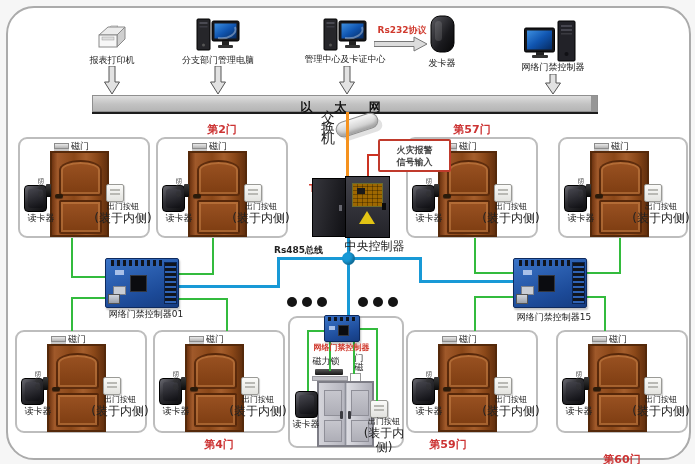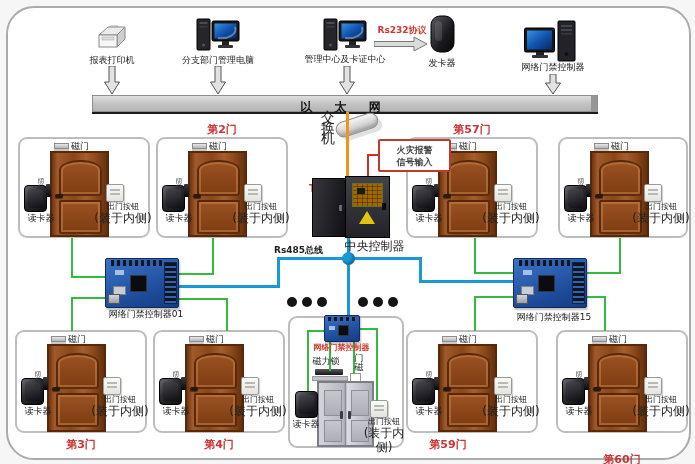--- a/index.html
+++ b/index.html
@@ -398,21 +398,20 @@
         <div class="door-handle"></div>
       </div>
       <div class="lock-text" style="left: 17px; top: 39px;">阴极锁</div>
       <div class="lock-block" style="left: 26px; top: 45px;"></div>
       <div class="reader" style="left: 4px; top: 46px;"></div>
       <div class="lbl s9" style="left: 0px; top: 74px; width: 42px;">读卡器</div>
       <div class="exit-btn" style="left: 86px; top: 45px;"></div>
       <div class="lbl s8" style="left: 74px; top: 63px; width: 58px;">出门按钮</div>
       <div class="lbl s7" style="left: 72px; top: 72px; width: 62px;">(装于内侧)</div>
     </div>
-    <div class="door-title" style="left: 15px; top: 437px; width: 132px;">第3门</div>
     <div class="door-box" style="left: 153px; top: 330px; width: 132px; height: 103px;">
       <div class="mag-sensor" style="left: 34px; top: 4px;"></div>
       <div class="lbl s9" style="left: 47px; top: 2px; width: 26px;">磁门</div>
       <div class="door-img" style="left: 30px; top: 12px; width: 59px; height: 88px;">
         <div class="din din-top"></div>
         <div class="din din-bot"></div>
         <div class="door-handle"></div>
       </div>
       <div class="lock-text" style="left: 17px; top: 39px;">阴极锁</div>
       <div class="lock-block" style="left: 26px; top: 45px;"></div>

